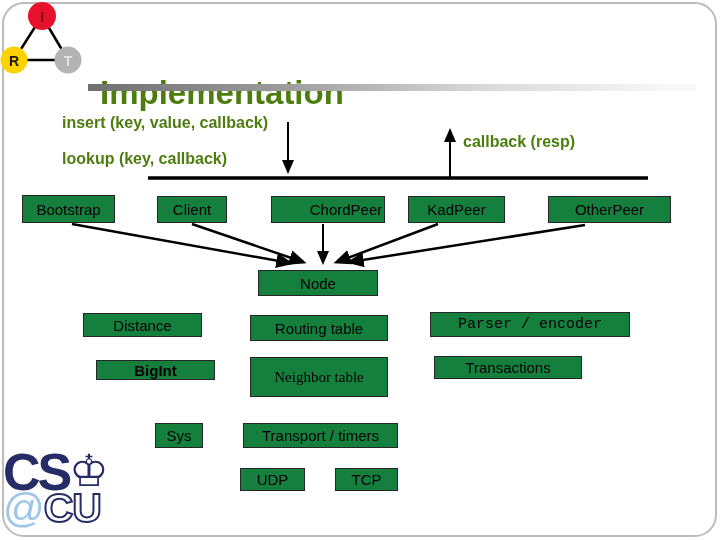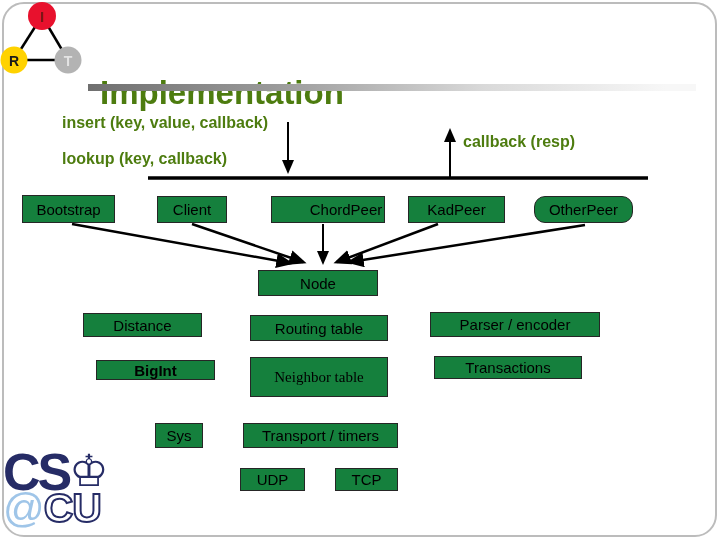--- a/index.html
+++ b/index.html
@@ -73,27 +73,27 @@
     <line x1="192" y1="224" x2="303" y2="262" stroke="#000" stroke-width="2.5" marker-end="url(#ah)"></line>
     <line x1="323" y1="224" x2="323" y2="262" stroke="#000" stroke-width="2" marker-end="url(#ah)"></line>
     <line x1="438" y1="224" x2="337" y2="262" stroke="#000" stroke-width="2.5" marker-end="url(#ah)"></line>
     <line x1="585" y1="225" x2="350" y2="262" stroke="#000" stroke-width="2.5" marker-end="url(#ah)"></line>
   </svg>
 
   <div class="box" style="left:22px;top:195px;width:93px;height:28px;">Bootstrap</div>
   <div class="box" style="left:157px;top:196px;width:70px;height:27px;">Client</div>
   <div class="box" style="left:271px;top:196px;width:114px;height:27px;padding-left:36px;">ChordPeer</div>
   <div class="box" style="left:408px;top:196px;width:97px;height:27px;">KadPeer</div>
-  <div class="box" style="left:534px;top:196px;width:99px;height:27px;border-radius:11px;">OtherPeer</div>
+  <div class="box" style="left:548px;top:196px;width:123px;height:27px;">OtherPeer</div>
 
   <div class="box" style="left:258px;top:270px;width:120px;height:26px;">Node</div>
 
   <div class="box" style="left:83px;top:313px;width:119px;height:24px;">Distance</div>
   <div class="box" style="left:250px;top:315px;width:138px;height:26px;">Routing table</div>
-  <div class="box" style="left:430px;top:312px;width:170px;height:25px;">Parser / encoder</div>
+  <div class="box" style="left:430px;top:312px;width:200px;height:25px;font-family:Liberation Mono, monospace;">Parser / encoder</div>
   <div class="box" style="left:96px;top:360px;width:119px;height:20px;font-weight:bold;">BigInt</div>
   <div class="box" style="left:250px;top:357px;width:138px;height:40px;font-family:Liberation Serif, serif;">Neighbor table</div>
   <div class="box" style="left:434px;top:356px;width:148px;height:23px;">Transactions</div>
   <div class="box" style="left:155px;top:423px;width:48px;height:25px;">Sys</div>
   <div class="box" style="left:243px;top:423px;width:155px;height:25px;">Transport / timers</div>
   <div class="box" style="left:240px;top:468px;width:65px;height:23px;">UDP</div>
   <div class="box" style="left:335px;top:468px;width:63px;height:23px;">TCP</div>
 
   <div class="cscu">
     <div class="cscu-line1"><span>CS</span><span class="cscu-crown">♔</span></div>

